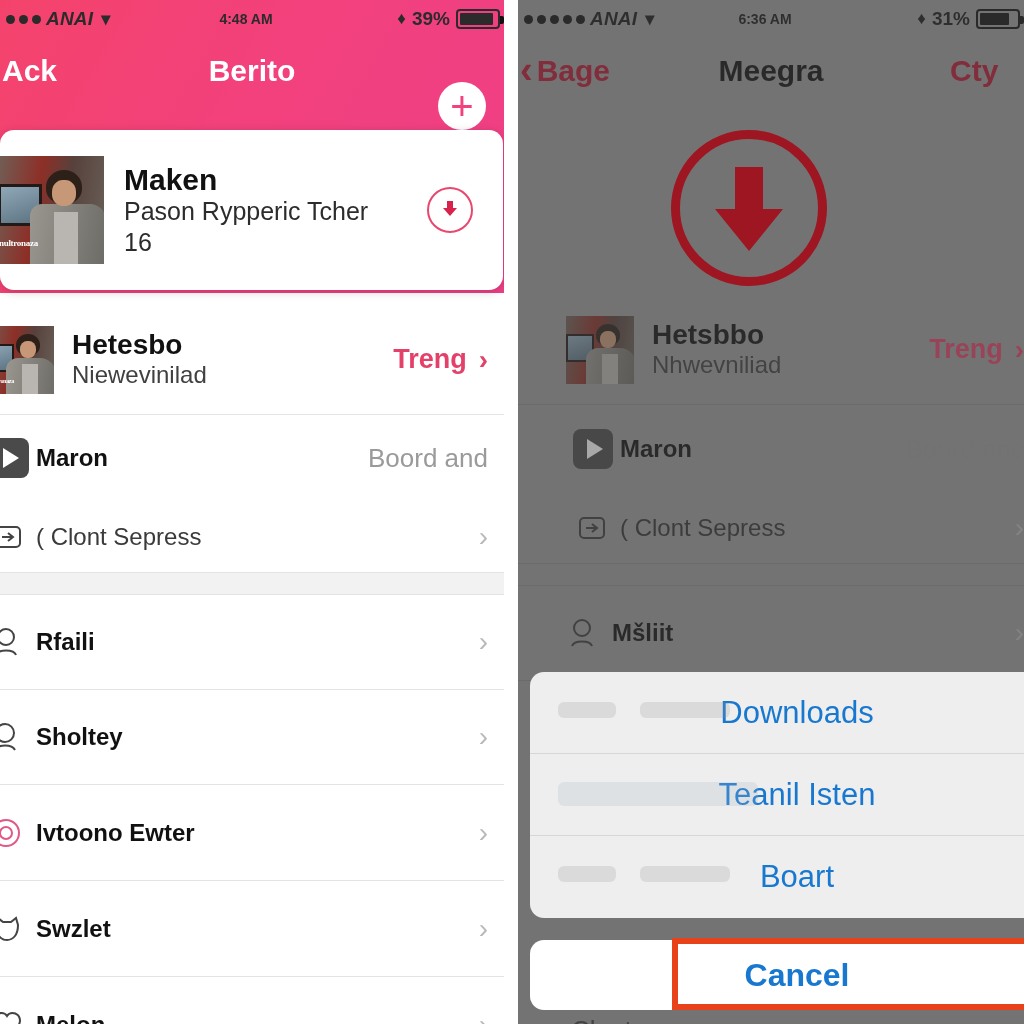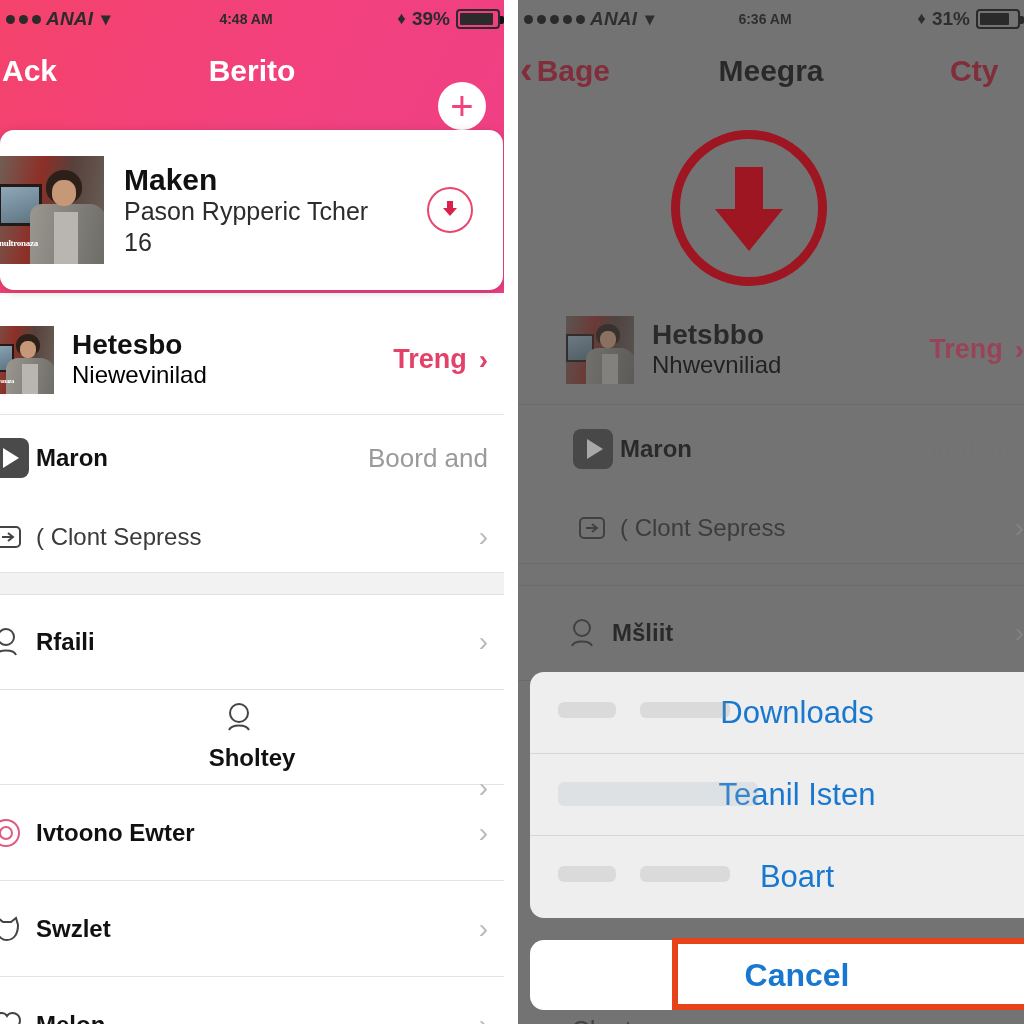--- a/index.html
+++ b/index.html
@@ -111,21 +111,21 @@
   .row-label.bold { font-weight: bold; }
   .row-right { margin-left: auto; display:flex; align-items:center; gap: 14px; padding-right: 16px; }
   .row-right-text { font-size: 26px; color: #9a9a9a; white-space: nowrap; margin-left: 20px; }
   .chev { color: #b9b9b9; font-size: 28px; font-weight: 500; }
 
   
   .hrow { height: 110px; display:flex; align-items:center; border-bottom: 1px solid #e4e4e4; }
   .hrow .thumb { width: 68px; height: 68px; flex: 0 0 68px; margin-left: -14px; }
   .hrow .htext { padding-left: 18px; }
   .h-title { font-size: 28px; font-weight: bold; color: #111; line-height:1.15; }
-  .h-sub   { font-size: 24px; color: #000000; line-height:1.2; }
+  .h-sub   { font-size: 24px; color: #404040; line-height:1.2; }
   .h-link  { margin-left:auto; padding-right: 16px; display:flex; align-items:center; gap:12px; color:#e34169; font-size: 27px; font-weight: bold; }
   .h-link .chev { color:#e34169; font-weight: bold; }
 
   .play-tile { width: 40px; height: 40px; background: #4a4a4a; border-radius: 8px; display:flex; align-items:center; justify-content:center; }
   .play-tile i { display:block; width:0;height:0;border-left:16px solid #fff;border-top:10px solid transparent;border-bottom:10px solid transparent; margin-left:4px;}
 
   .grp-gap { height: 22px; background: #f2f2f2; border-bottom: 1px solid #e3e3e3; }
 
   
   #dl-annot {
@@ -284,21 +284,21 @@
               <circle cx="15" cy="11" r="8" fill="none" stroke="#444" stroke-width="2"></circle>
               <path d="M5 29c2-6 18-6 20 0" fill="none" stroke="#444" stroke-width="2"></path>
             </svg>
         </div>
         <div class="row-label bold">Rfaili</div>
         <div class="row-right">
           <span class="chev">›</span>
         </div>
       </div>
 
-      <div class="row" style="height:95px;flex-direction:column;">
+      <div class="row" style="height:95px;">
         <div class="row-icon">
           <svg width="36" height="32" viewBox="0 0 36 32">
               <circle cx="14" cy="12" r="9" fill="none" stroke="#444" stroke-width="2"></circle>
               <path d="M4 29c3-6 17-6 20 0" fill="none" stroke="#444" stroke-width="2"></path>
             </svg>
         </div>
         <div class="row-label bold">Sholtey</div>
         <div class="row-right">
           <span class="chev">›</span>
         </div>

